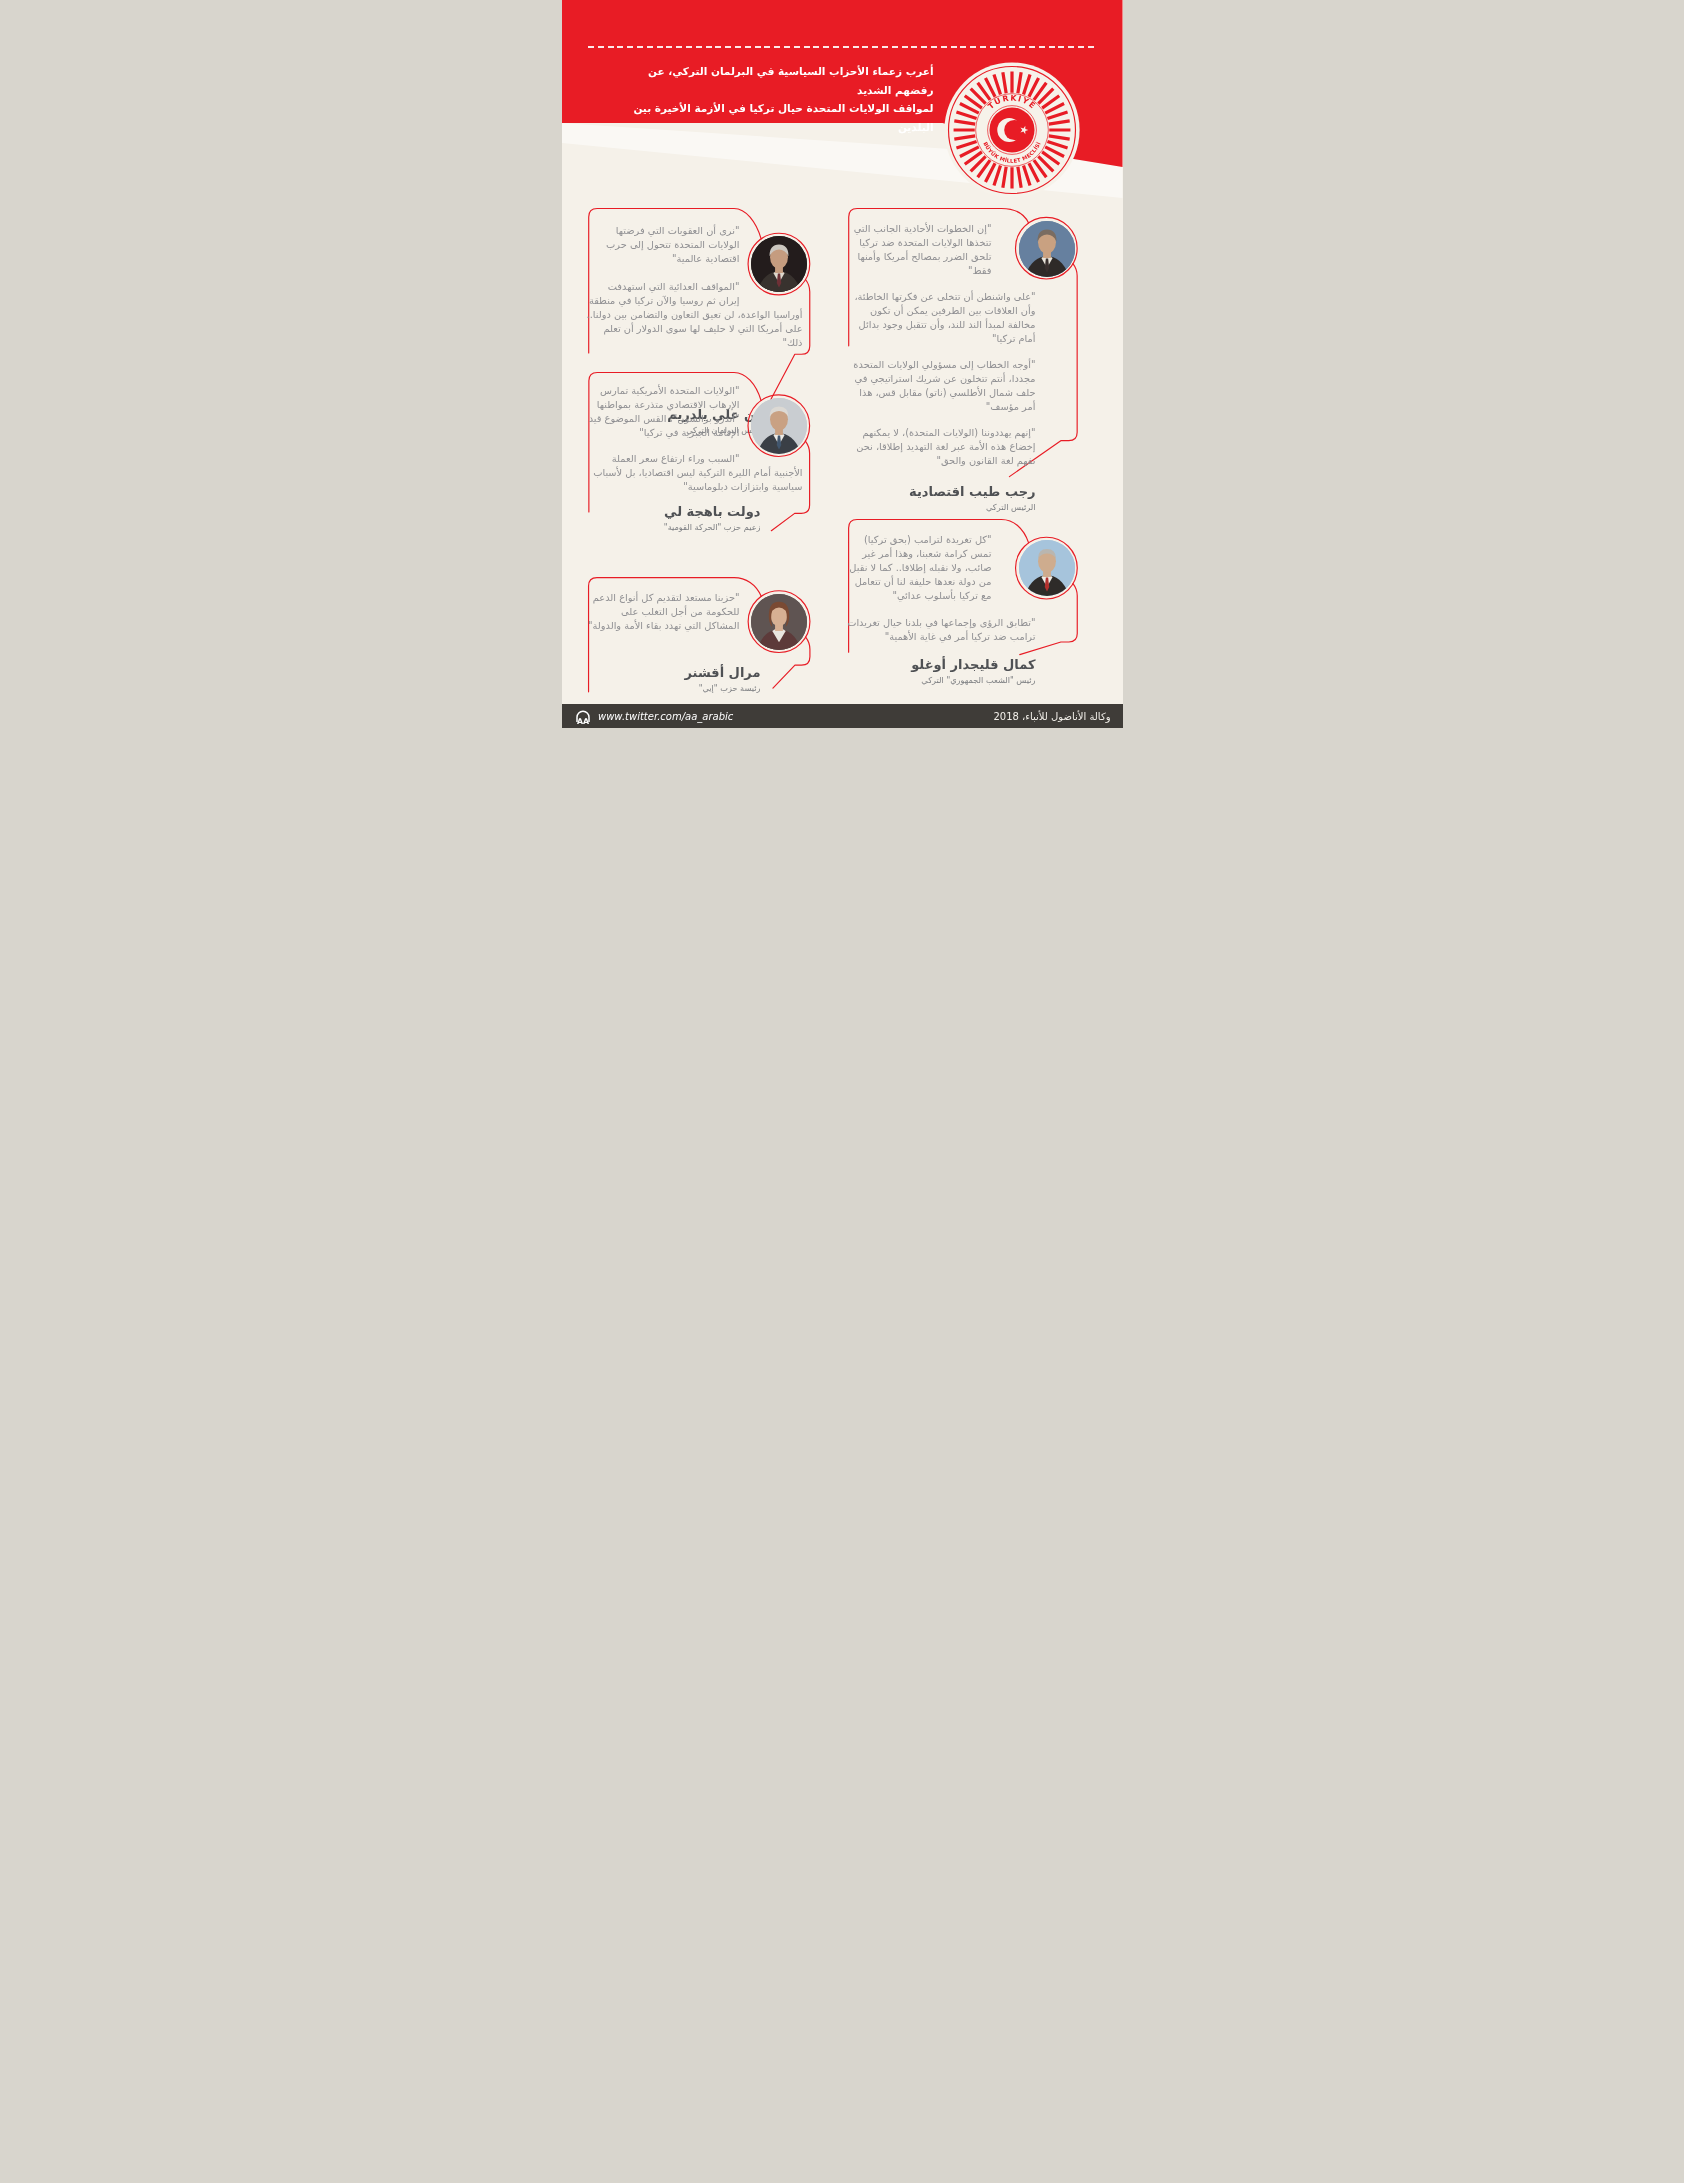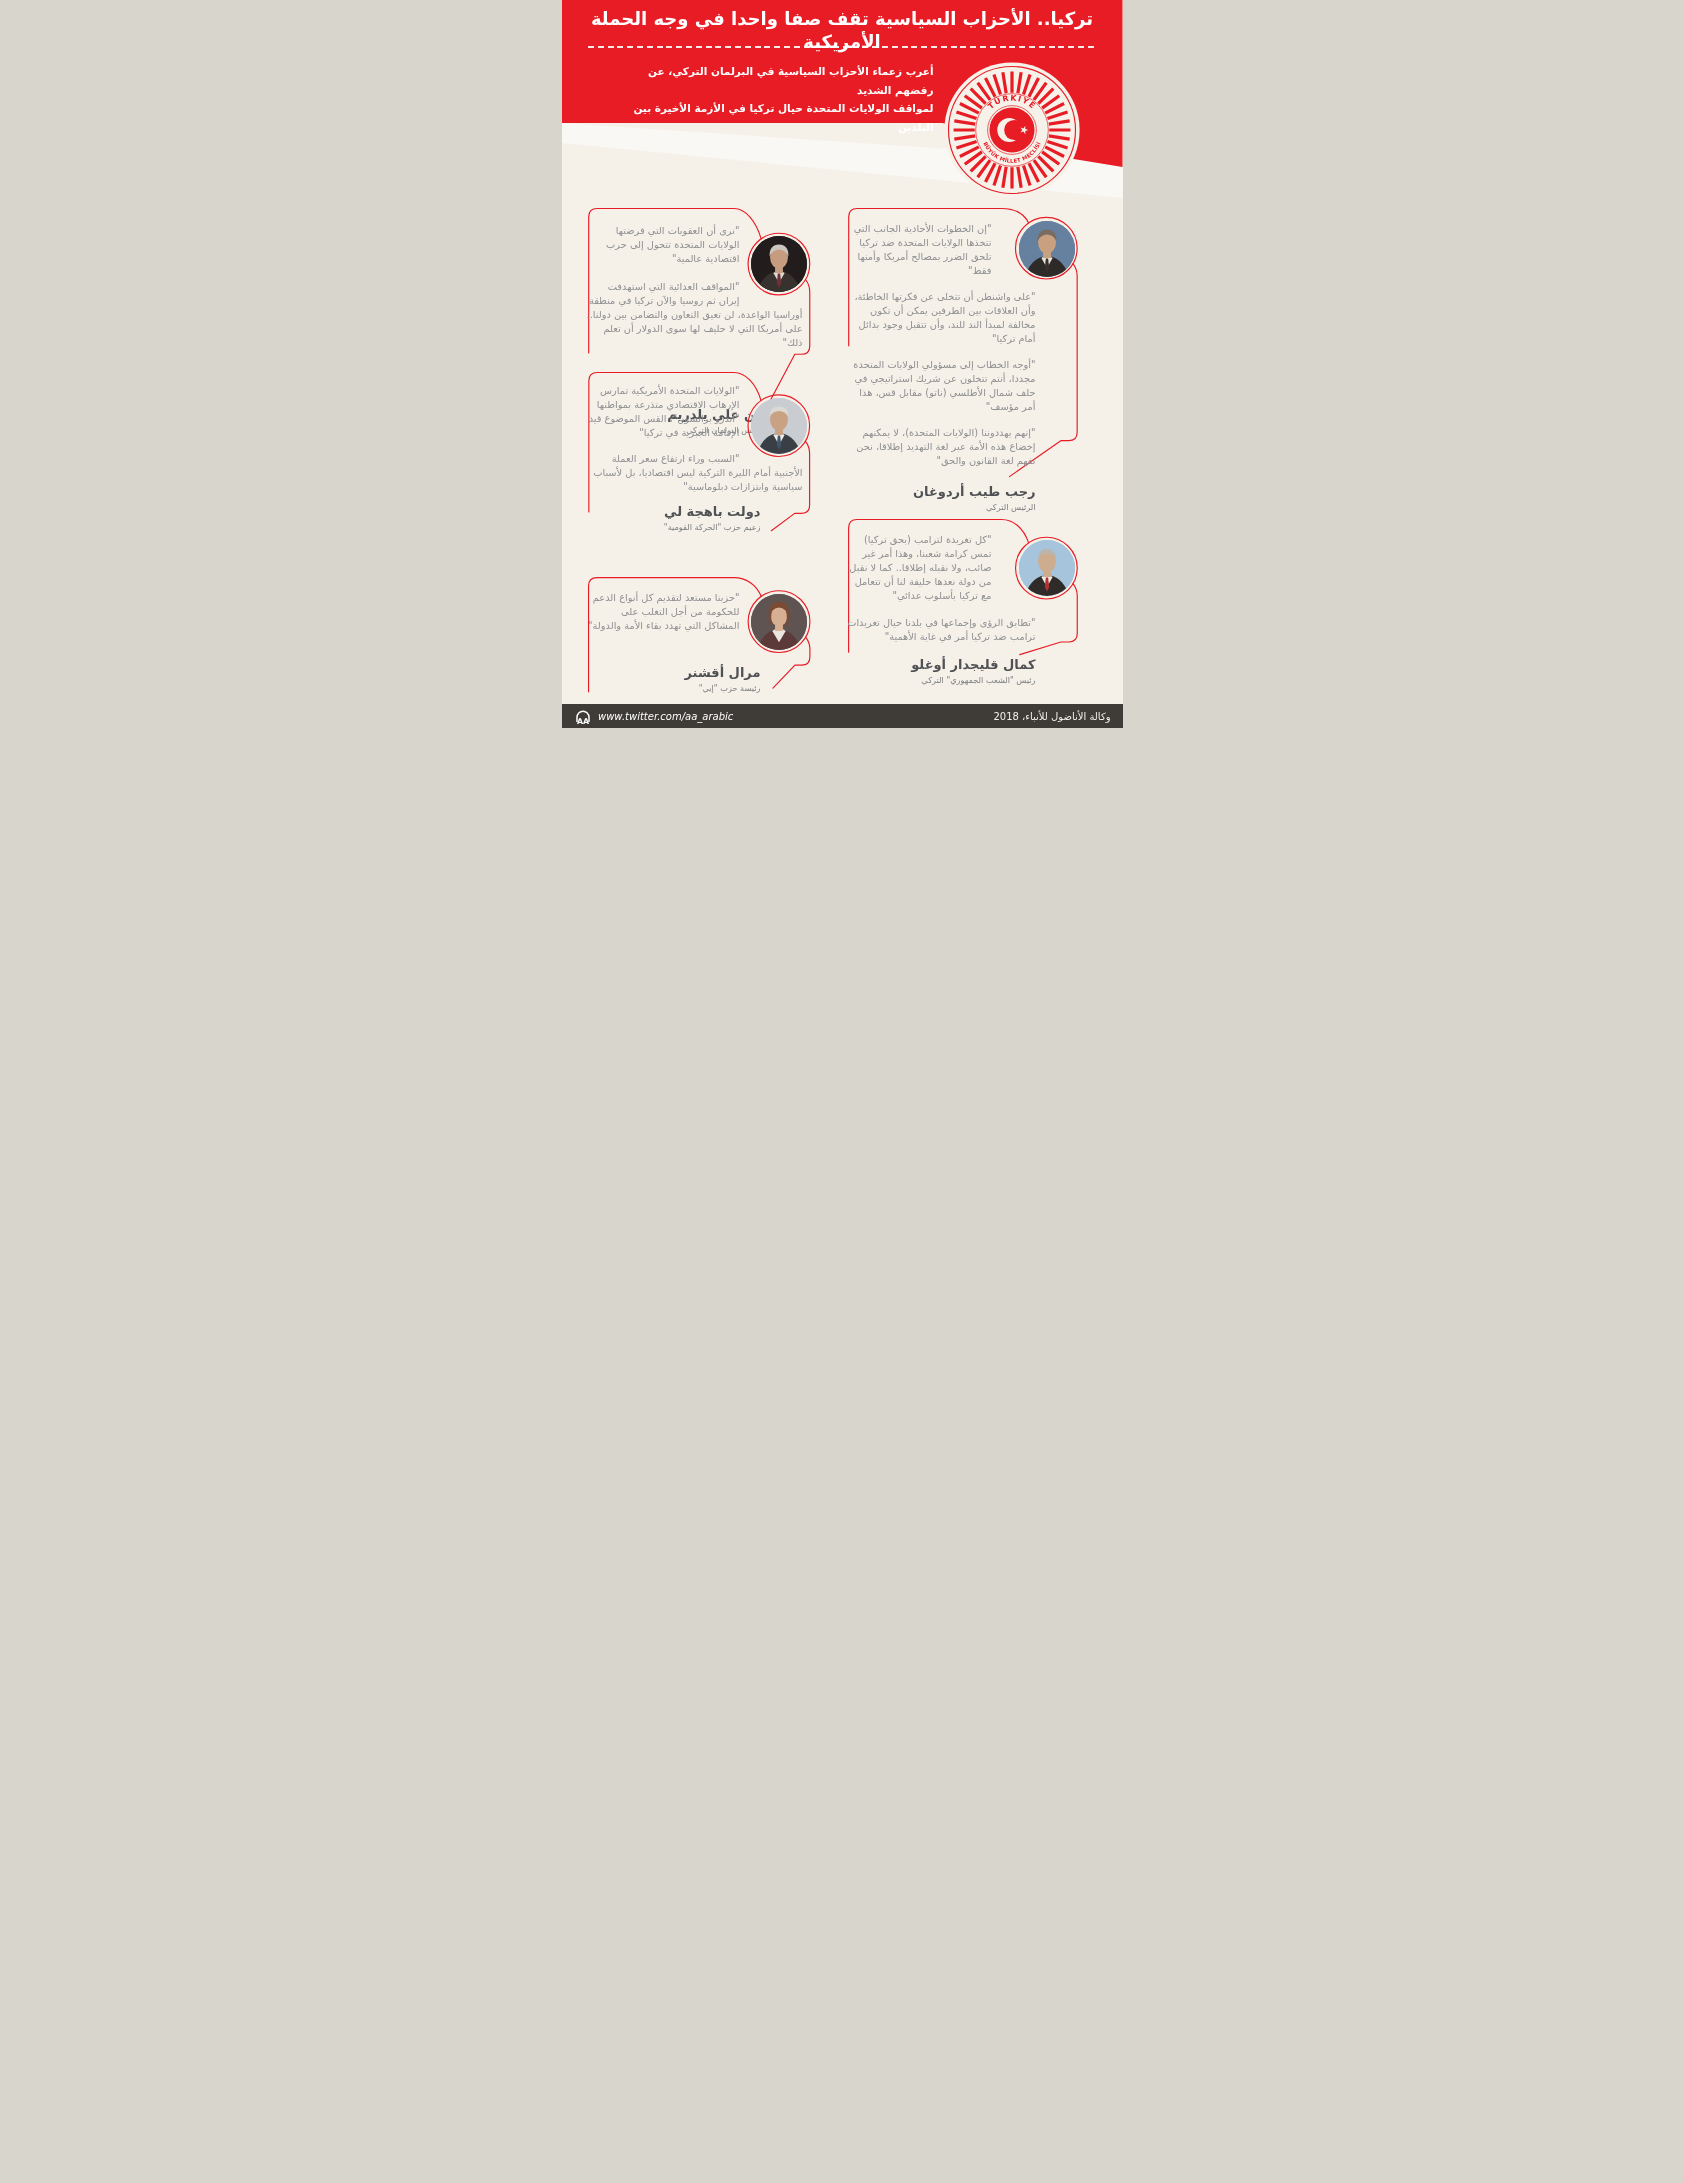--- a/index.html
+++ b/index.html
@@ -34,21 +34,20 @@
   .aa-logo{margin-left:12px;flex:0 0 auto;}
 </style>
 </head>
 <body>
 
 <div class="page">
 
   <div class="wedge"></div>
 
   <div class="banner" style="background:#e81c25;"></div>
-  <div class="title" dir="rtl">تركيا.. الأحزاب السياسية تقف صفا واحدا في وجه الحملة الأمريكية</div>
   <div class="dashes"></div>
   <div class="subtitle">
     <div>أعرب زعماء الأحزاب السياسية في البرلمان التركي، عن رفضهم الشديد</div>
     <div>لمواقف الولايات المتحدة حيال تركيا في الأزمة الأخيرة بين البلدين</div>
   </div>
 
   <div class="emblem">
     <svg viewBox="-150 -150 300 300" width="138" height="138">
       <defs>
         <path id="arcTop" d="M -64 0 A 64 64 0 1 1 64 0" fill="none"></path>
@@ -95,21 +94,21 @@
         <ellipse cx="50" cy="38" rx="16" ry="20" fill="var(--p-skin)"></ellipse>
         <path d="M33,36 Q33,15 50,15 Q67,15 67,36 Q61,24 50,24 Q39,24 33,36 Z" fill="var(--p-hair)"></path>
       </svg>
     </div>
     <div class="card-content" style="padding:16.4px 42px 0 0;width:189px;">
       <div class="spacer" style="width:44px;height:61px;"></div>
       <p class="quote">"إن الخطوات الأحادية الجانب التي تتخذها الولايات المتحدة ضد تركيا تلحق الضرر بمصالح أمريكا وأمنها فقط"</p>
       <p class="quote">"على واشنطن أن تتخلى عن فكرتها الخاطئة، وأن العلاقات بين الطرفين يمكن أن تكون مخالفة لمبدأ الند للند، وأن تتقبل وجود بدائل أمام تركيا"</p>
       <p class="quote">"أوجه الخطاب إلى مسؤولي الولايات المتحدة مجددا، أنتم تتخلون عن شريك استراتيجي في حلف شمال الأطلسي (ناتو) مقابل قس، هذا أمر مؤسف"</p>
       <p class="quote" style="margin-bottom:0;">"إنهم يهددوننا (الولايات المتحدة)، لا يمكنهم إخضاع هذه الأمة عبر لغة التهديد إطلاقا، نحن نفهم لغة القانون والحق"</p>
-      <div class="person-name" style="margin-top:16.4px;margin-left:0;margin-right:0;">رجب طيب أردوغان</div>
+      <div class="person-name" style="margin-top:16.4px;margin-left:0;margin-right:0;">رجب طيب اقتصادية</div>
       <div class="person-title" style="margin-right:0;">الرئيس التركي</div>
     </div>
   </div>
 
   <div class="card" id="card-yildirim" style="left: 25px; top: 206px; width: 216px; height: 220px; --p-bg: #231c1c; --p-skin: #c59c7f; --p-hair: #cbc6bf; --p-suit: #38322e; --p-shirt: #ded8cd; --p-tie: #6e3036;">
     <svg class="card-svg" width="234" height="229" viewBox="-10 -10 500 490">
       <g fill="none" stroke="#e81c25" stroke-width="2.5" stroke-linecap="round" stroke-linejoin="round">
         <path d="M 4 315 L 4 24 Q 4 6 22 6 L 315 6 C 340 6 362 34 373 71"></path>
         <circle cx="411" cy="125" r="66"></circle>
         <path d="M 468 158 Q 477 170 477 184 L 477 300 Q 477 318 459 318 L 445 318 L 392 418"></path>

